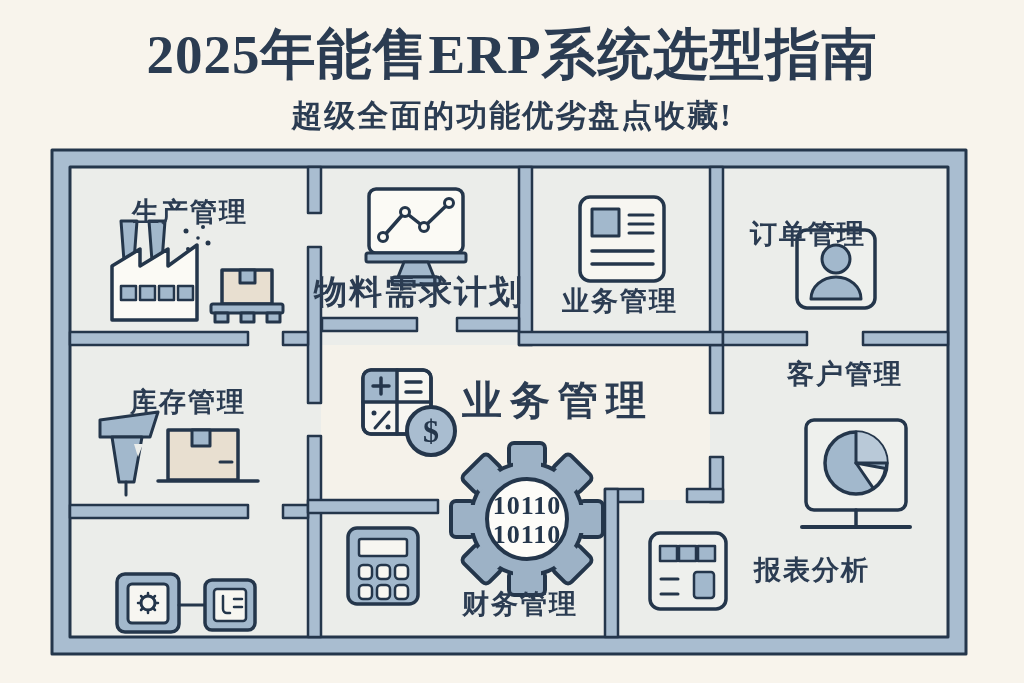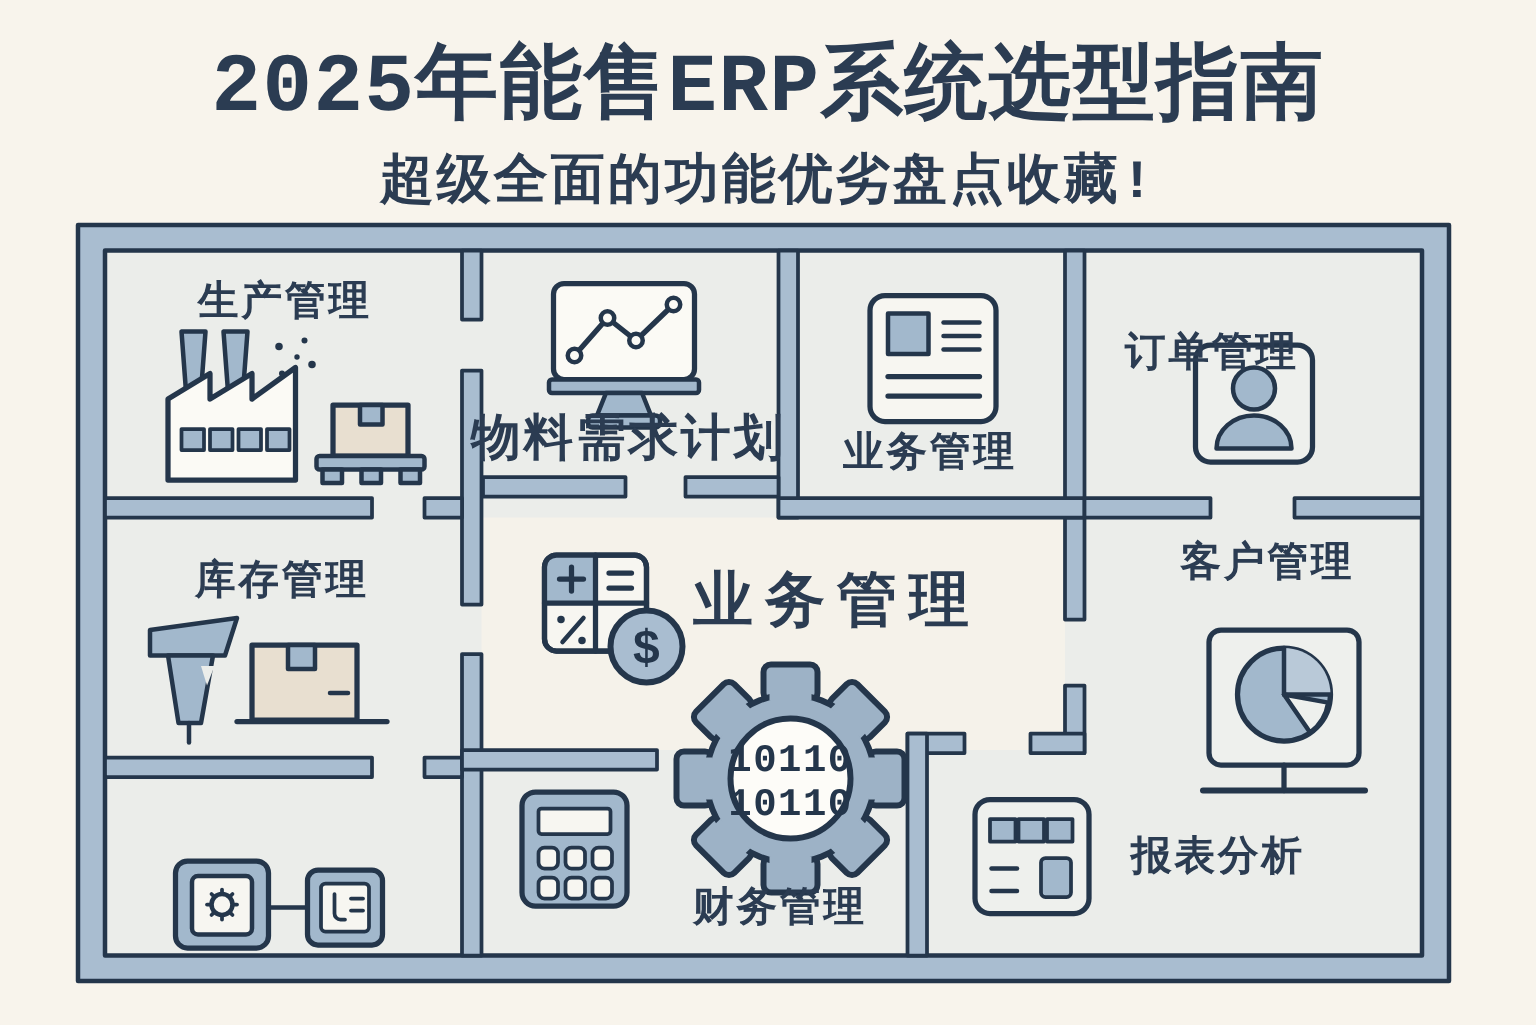--- a/index.html
+++ b/index.html
@@ -1,29 +1,29 @@
 <!DOCTYPE html>
 <html><head>
 <meta charset="utf-8">
 <style>
   html,body{margin:0;padding:0;background:#f8f4ec;}
   .stage{
     position:relative;width:1024px;height:683px;overflow:hidden;
     background:#f8f4ec;
-    font-family:Liberation Mono, monospace;
+    font-family:Liberation Serif, serif;
     color:#2b3c52;
   }
   .title{
     position:absolute;top:18px;left:0;width:100%;text-align:center;
     font-size:55px;font-weight:bold;letter-spacing:1px;color:#2b3c52;
     white-space:nowrap;
   }
   .subtitle{
     position:absolute;top:95px;left:0;width:100%;text-align:center;
-    font-size:36px;font-weight:bold;letter-spacing:2px;color:#2b3c52;
+    font-size:31px;font-weight:bold;letter-spacing:2px;color:#2b3c52;
     white-space:nowrap;
   }
   .plan-svg{position:absolute;top:0;left:0;}
   .room-label{
     position:absolute;transform:translate(-50%,-50%);
     font-weight:bold;white-space:nowrap;color:#2b3c52;
     letter-spacing:2px;font-size:27px;
   }
   .room-label.small{font-size:33px;}
   .room-label.hall{font-size:40px;letter-spacing:8px;}
@@ -231,23 +231,23 @@
       <rect x="650" y="533" width="76" height="76" rx="10" fill="#eef0ed" stroke-width="3.5"></rect>
       <rect x="660" y="546" width="17" height="15" fill="#a2b8cc" stroke-width="2.5"></rect>
       <rect x="679" y="546" width="17" height="15" fill="#a2b8cc" stroke-width="2.5"></rect>
       <rect x="698" y="546" width="17" height="15" fill="#a2b8cc" stroke-width="2.5"></rect>
       <line x1="661" y1="579" x2="678" y2="579" stroke-width="3"></line>
       <line x1="661" y1="594" x2="678" y2="594" stroke-width="3"></line>
       <rect x="694" y="572" width="20" height="26" rx="3" fill="#a2b8cc" stroke-width="2.5"></rect>
     </g>
   </svg>
 
-  <div class="room-label" style="left:190px;top:200px;">生产管理</div>
+  <div class="room-label" style="left:190px;top:212px;">生产管理</div>
   <div class="room-label small" style="left:419px;top:292px;">物料需求计划</div>
   <div class="room-label" style="left:620px;top:301px;">业务管理</div>
   <div class="room-label" style="left:808px;top:200px;margin-top:34px;">订单管理</div>
-  <div class="room-label" style="left:188px;top:386px;">库存管理</div>
+  <div class="room-label" style="left:188px;top:402px;">库存管理</div>
   <div class="room-label hall" style="left:558px;top:400px;">业务管理</div>
   <div class="room-label" style="left:845px;top:374px;text-align:right;">客户管理</div>
   <div class="room-label" style="left:492px;top:604px;margin-left:28px;">财务管理</div>
   <div class="room-label" style="left:812px;top:570px;">报表分析</div>
 
 </div>
 
 </body></html>

